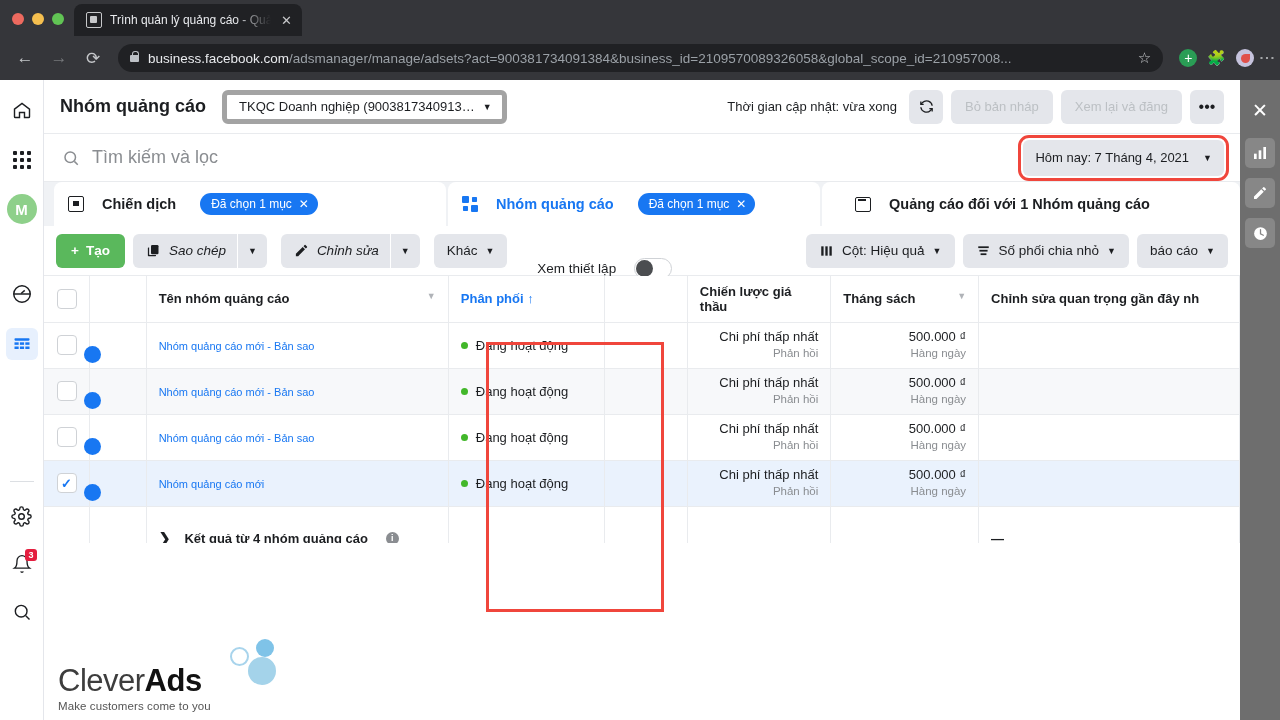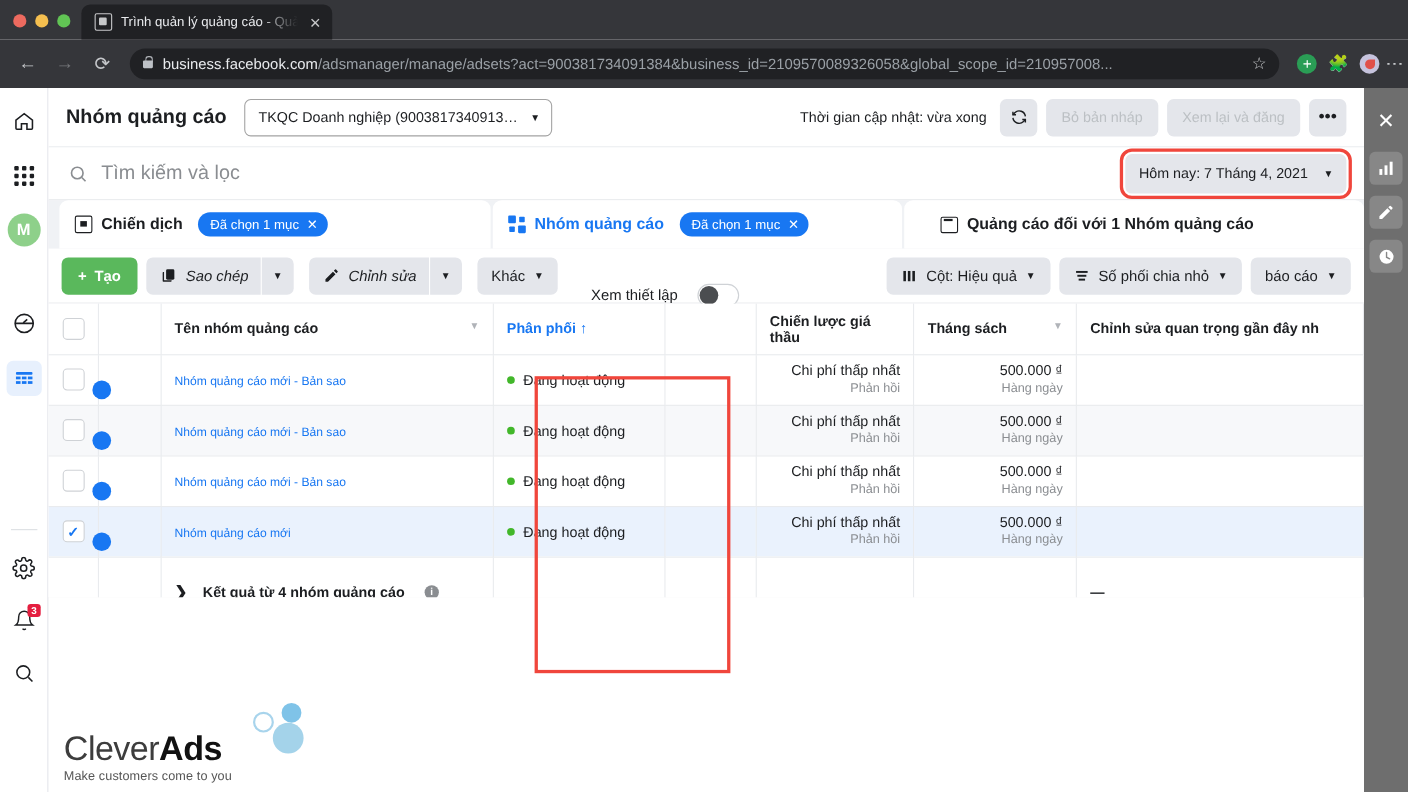--- a/index.html
+++ b/index.html
@@ -153,21 +153,21 @@
     background: #f0f2f5; overflow: hidden;
   }
 
   .app-header {
     height: 54px; background: #fff; display: flex; align-items: center;
     padding: 0 16px; border-bottom: 1px solid #e9ebee;
   }
   .app-title { font-size: 18px; font-weight: bold; color: #1c1e21; }
   .acct-select {
     margin-left: 16px; height: 34px; min-width: 280px;
-    border: 1px solid #a3a3a3; border-radius: 6px; background: #fff;
+    border: 5px solid #a3a3a3; border-radius: 6px; background: #fff;
     display: flex; align-items: center; padding: 0 10px 0 12px;
     font-size: 13px; color: #1c1e21; gap: 8px;
   }
   .acct-select .caret { margin-left: auto; font-size: 9px; color: #1c1e21; }
   .hdr-right { margin-left: auto; display: flex; align-items: center; gap: 8px; }
   .hdr-time { font-size: 13px; color: #1c1e21; margin-right: 4px; }
   .icon-btn {
     width: 34px; height: 34px; border-radius: 6px; background: #e4e6eb;
     display: flex; align-items: center; justify-content: center; color: #1c1e21;
   }
@@ -191,21 +191,21 @@
   }
   .redbox { outline: 3px solid #f0463c; outline-offset: 2px; }
 
   
   .tabs-row {
     height: 44px; background: #f0f2f5; display: flex; align-items: stretch; gap: 2px;
     padding-left: 10px; padding-top: 0;
   }
   .ptab {
     background: #fff; border-radius: 8px 8px 0 0; display: flex; align-items: center;
-    gap: 8px; padding: 0 14px; font-size: 14.5px; font-weight: bold; color: #1c1e21;
+    gap: 18px; padding: 0 14px; font-size: 14.5px; font-weight: bold; color: #1c1e21;
     position: relative;
   }
   .ptab.active { color: #1877f2; }
   .ptab .chip {
     background: #1877f2; color: #fff; font-size: 12px; font-weight: normal;
     border-radius: 12px; padding: 4px 9px 4px 11px; display: flex; align-items: center; gap: 7px;
     margin-left: 6px;
   }
   .chip .x { font-size: 12px; }
   .tab1 { width: 392px; }

